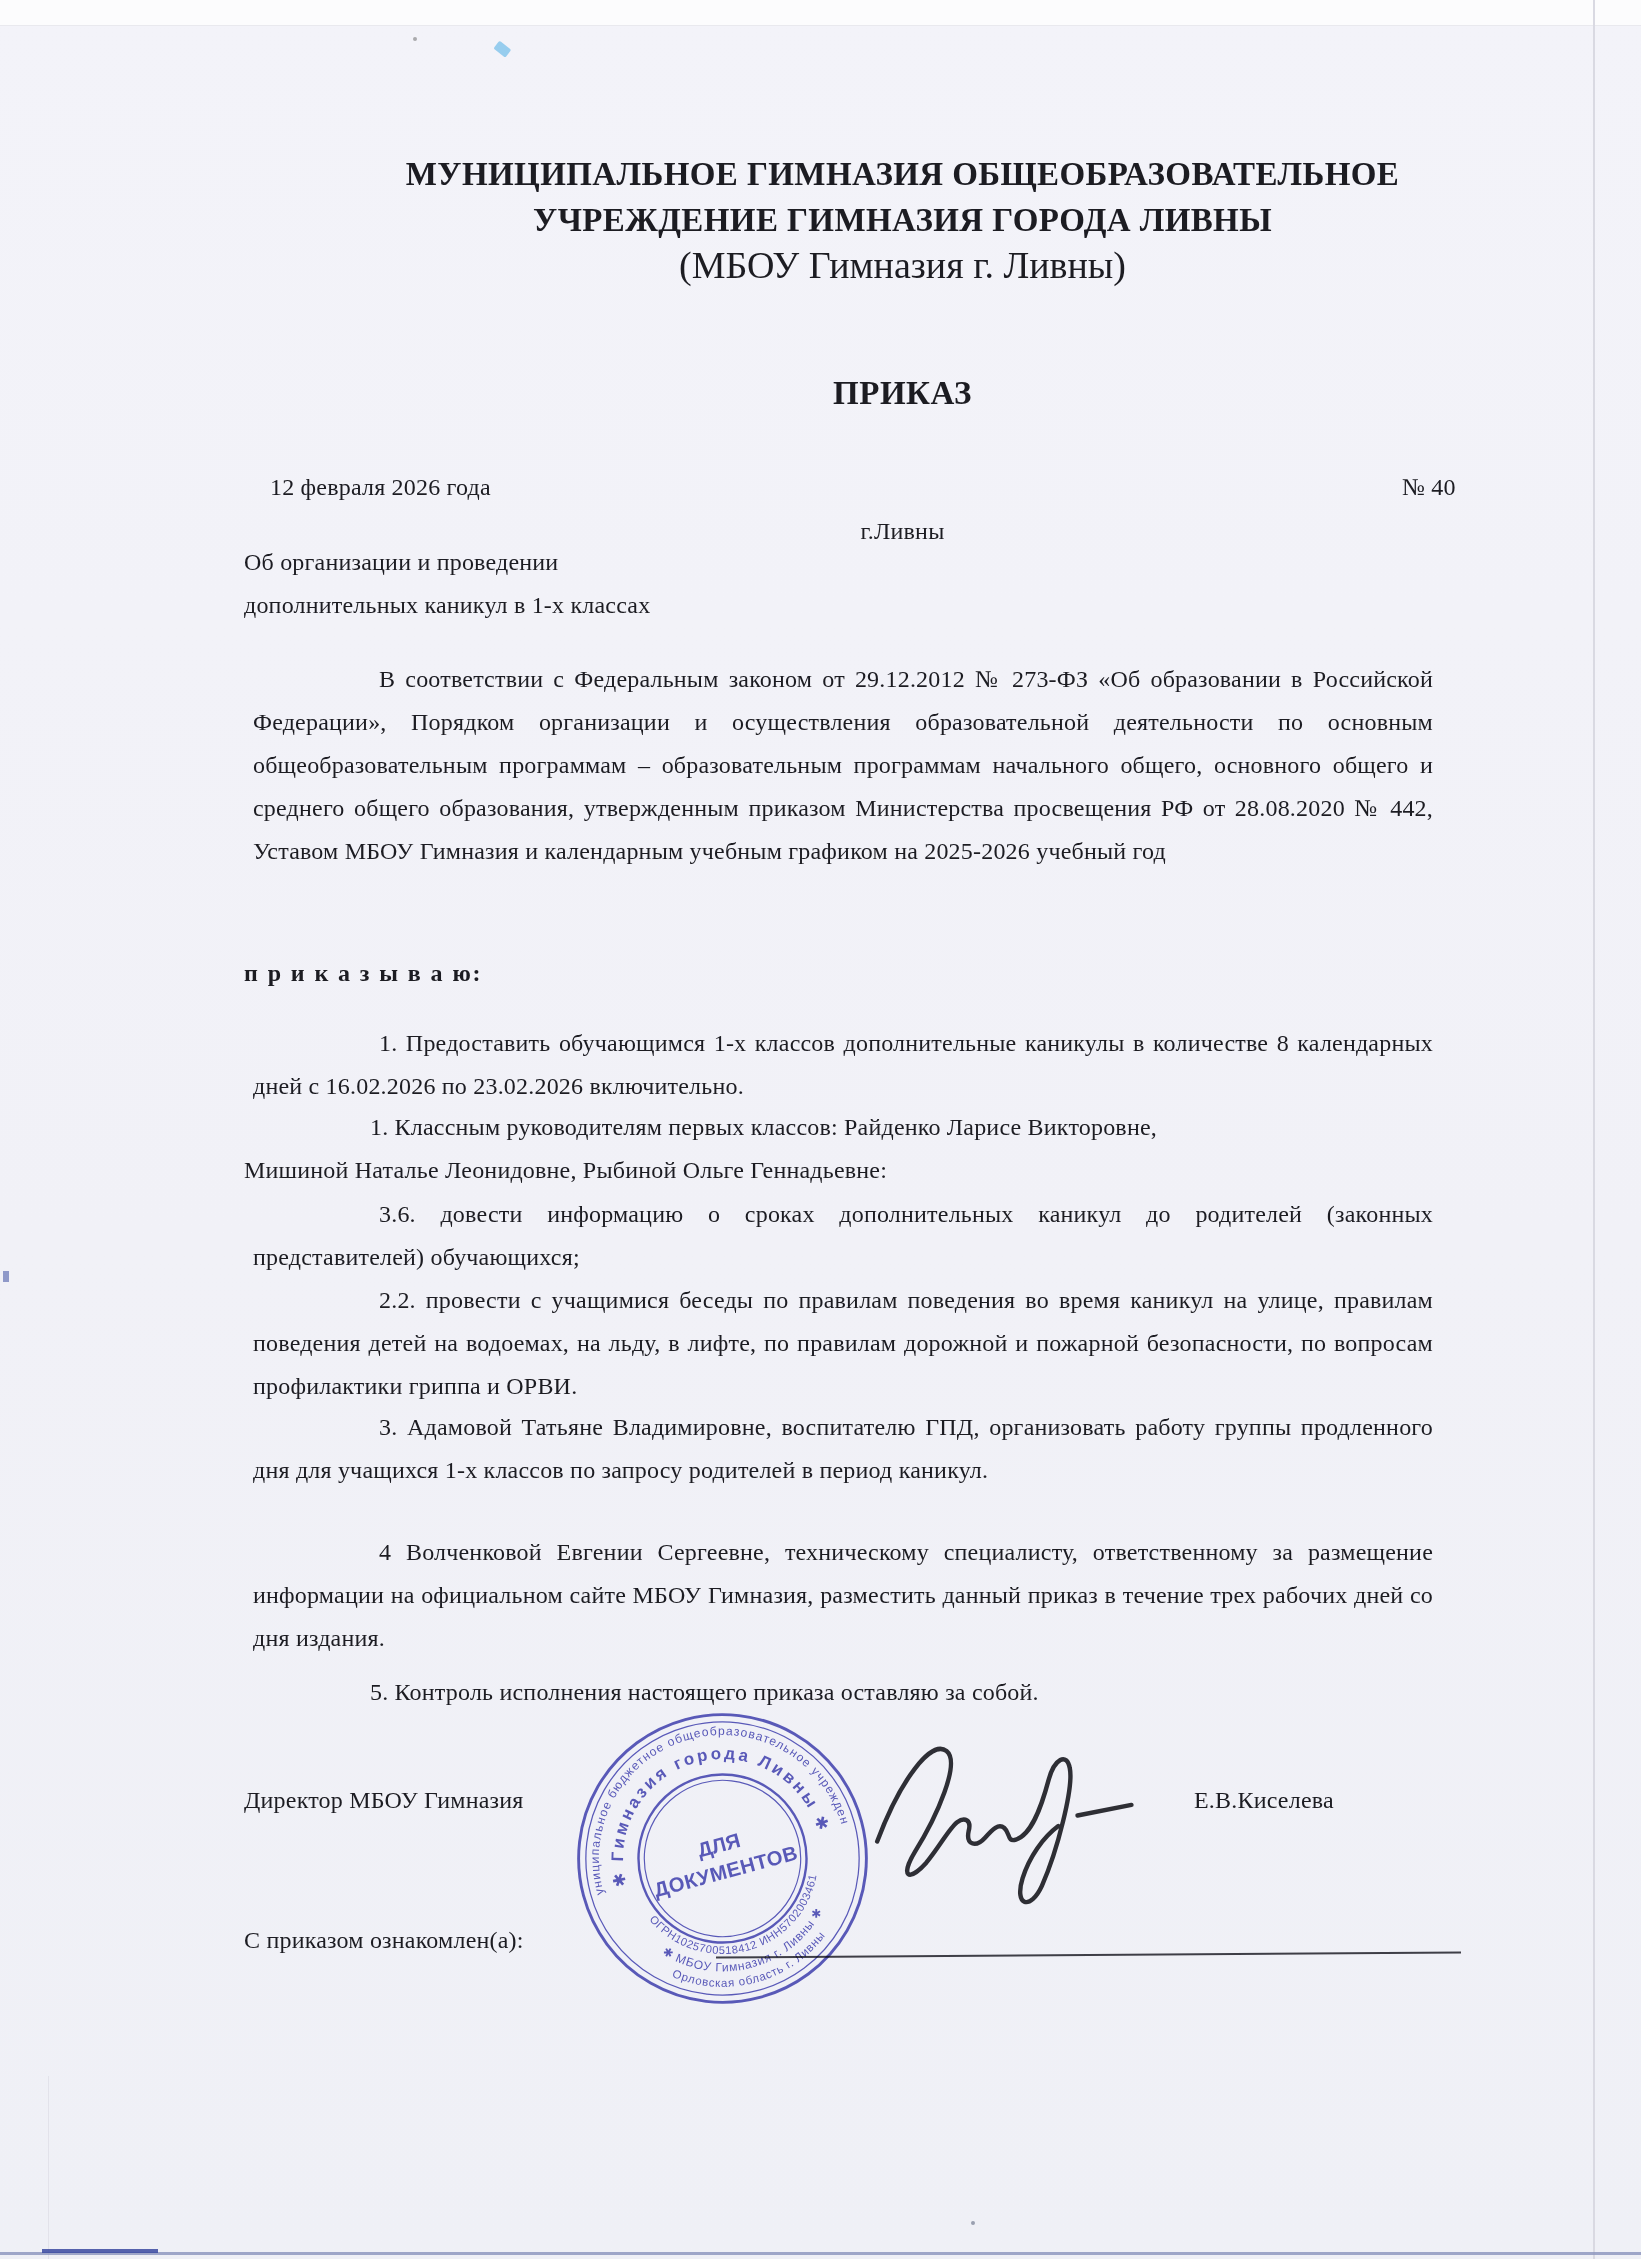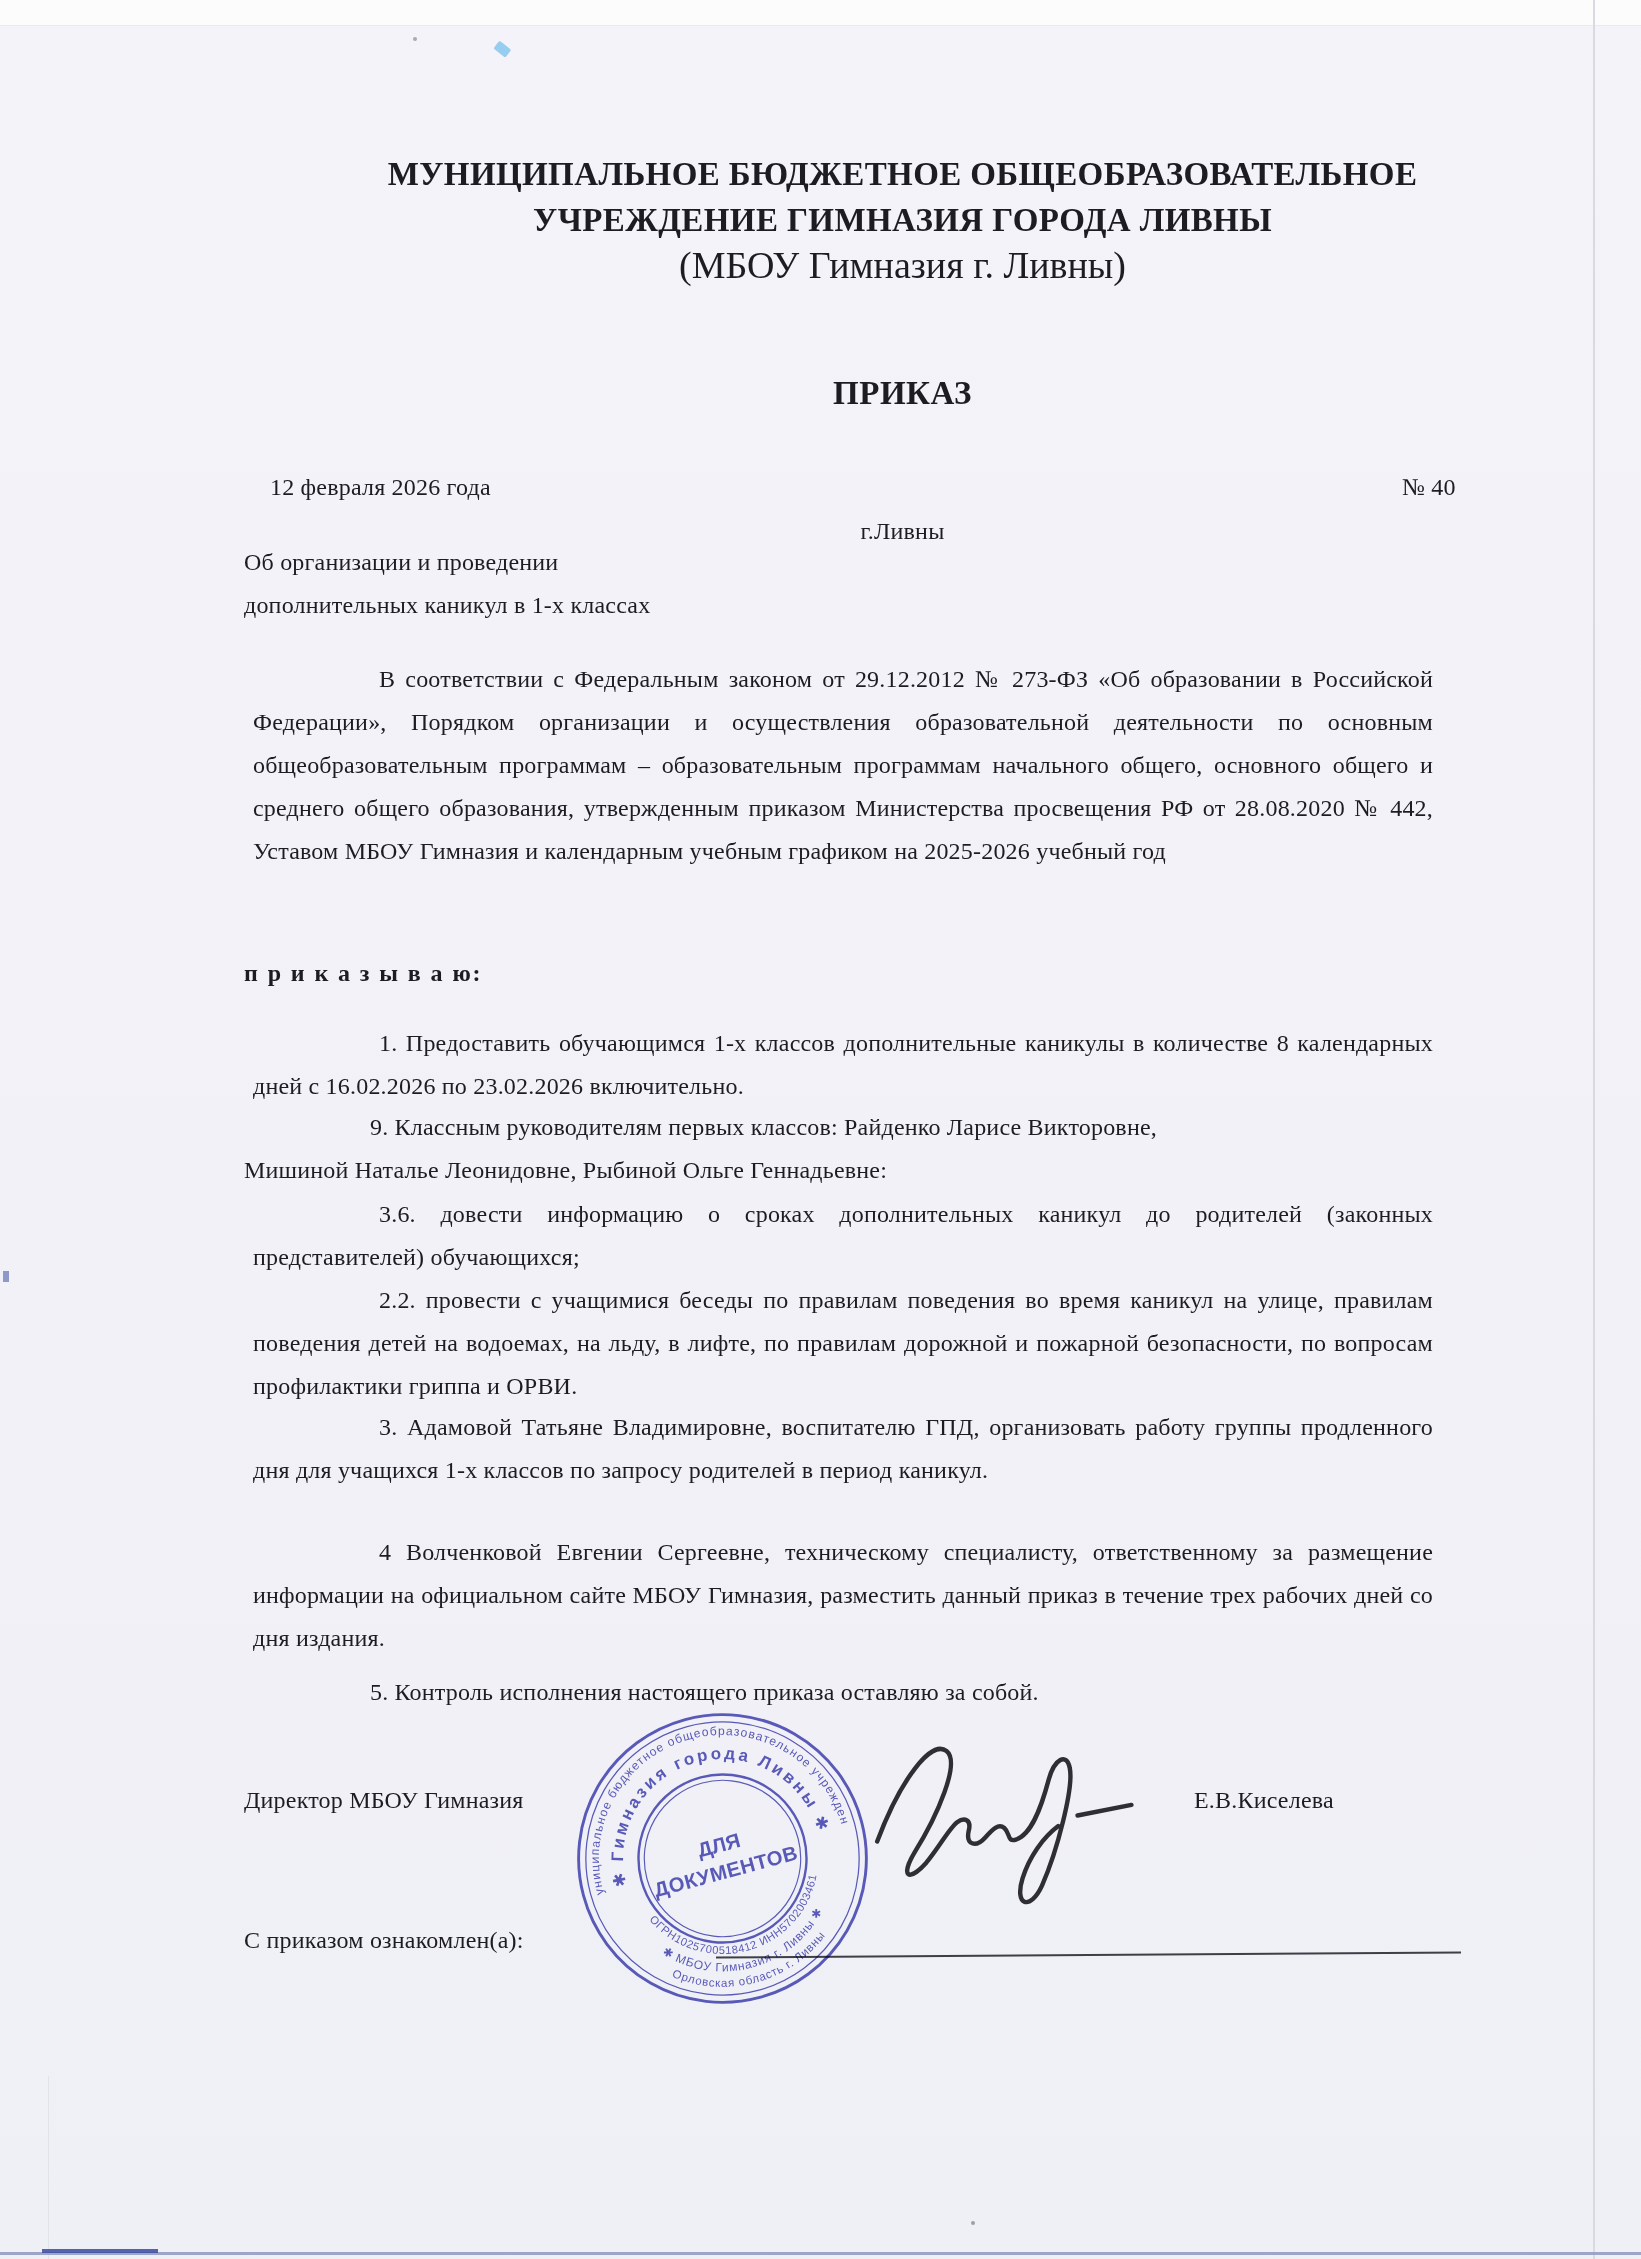--- a/index.html
+++ b/index.html
@@ -63,42 +63,42 @@
 
   <div class="abs band-top"></div>
   <div class="abs edge-right"></div>
   <div class="abs fold-left"></div>
   <div class="abs mark-blue"></div>
   <div class="abs mark-dot1"></div>
   <div class="abs mark-dot2"></div>
   <div class="abs mark-tick"></div>
 
   <div class="abs hdr">
-    <p class="h1">МУНИЦИПАЛЬНОЕ БЮДЖЕТНОЕ ОБЩЕОБРАЗОВАТЕЛЬНОЕ</p>
+    <p class="h1">МУНИЦИПАЛЬНОЕ ГИМНАЗИЯ ОБЩЕОБРАЗОВАТЕЛЬНОЕ</p>
     <p class="h1">УЧРЕЖДЕНИЕ ГИМНАЗИЯ ГОРОДА ЛИВНЫ</p>
     <p class="h3">(МБОУ Гимназия г. Ливны)</p>
   </div>
 
   <p class="abs title">ПРИКАЗ</p>
 
   <p class="abs txt meta" style="left:270px;">12  февраля 2026 года</p>
   <p class="abs txt metano">№ 40</p>
   <p class="abs txt city">г.Ливны</p>
 
   <div class="abs txt col subj">
     <p>Об организации и проведении</p>
     <p>дополнительных каникул в 1-х классах</p>
   </div>
 
   <p class="abs txt col just preamble">В соответствии с Федеральным законом от 29.12.2012 № 273-ФЗ «Об образовании в Российской Федерации», Порядком организации и осуществления образовательной деятельности по основным общеобразовательным программам – образовательным программам начального общего, основного общего и среднего общего образования, утвержденным приказом Министерства просвещения  РФ от 28.08.2020 № 442, Уставом МБОУ Гимназия и  календарным учебным графиком на 2025-2026 учебный год</p>
 
   <p class="abs txt col prikaz">п р и к а з ы в а ю:</p>
 
   <p class="abs txt col just item1">1. Предоставить обучающимся 1-х классов дополнительные каникулы в количестве 8 календарных дней с 16.02.2026 по 23.02.2026 включительно.</p>
-  <p class="abs txt col prewrap item2" style="text-indent:126px;">9. Классным руководителям первых классов: Райденко Ларисе  Викторовне,
+  <p class="abs txt col prewrap item2" style="text-indent:126px;">1. Классным руководителям первых классов: Райденко Ларисе  Викторовне,
 Мишиной Наталье Леонидовне,  Рыбиной Ольге Геннадьевне:</p>
   <p class="abs txt col just item21">3.6. довести информацию о сроках дополнительных каникул до родителей (законных представителей) обучающихся;</p>
   <p class="abs txt col just item22">2.2. провести с учащимися беседы по правилам поведения во время каникул на улице, правилам поведения детей на водоемах, на льду, в лифте,  по правилам дорожной и пожарной безопасности, по вопросам профилактики гриппа и ОРВИ.</p>
   <p class="abs txt col just item3">3. Адамовой Татьяне Владимировне, воспитателю ГПД, организовать работу группы продленного дня для учащихся 1-х классов  по запросу родителей в период каникул.</p>
   <p class="abs txt col just item4">4 Волченковой Евгении Сергеевне, техническому специалисту, ответственному за размещение информации на официальном сайте МБОУ Гимназия,  разместить данный приказ в течение трех рабочих дней со дня издания.</p>
   <p class="abs txt col item5" style="text-indent:126px;">5. Контроль исполнения настоящего приказа оставляю за собой.</p>
 
   <p class="abs txt director" style="left:244px;">Директор МБОУ Гимназия</p>
   <p class="abs txt dirname">Е.В.Киселева</p>
   <p class="abs txt ack" style="left:244px;">С приказом  ознакомлен(а):</p>

